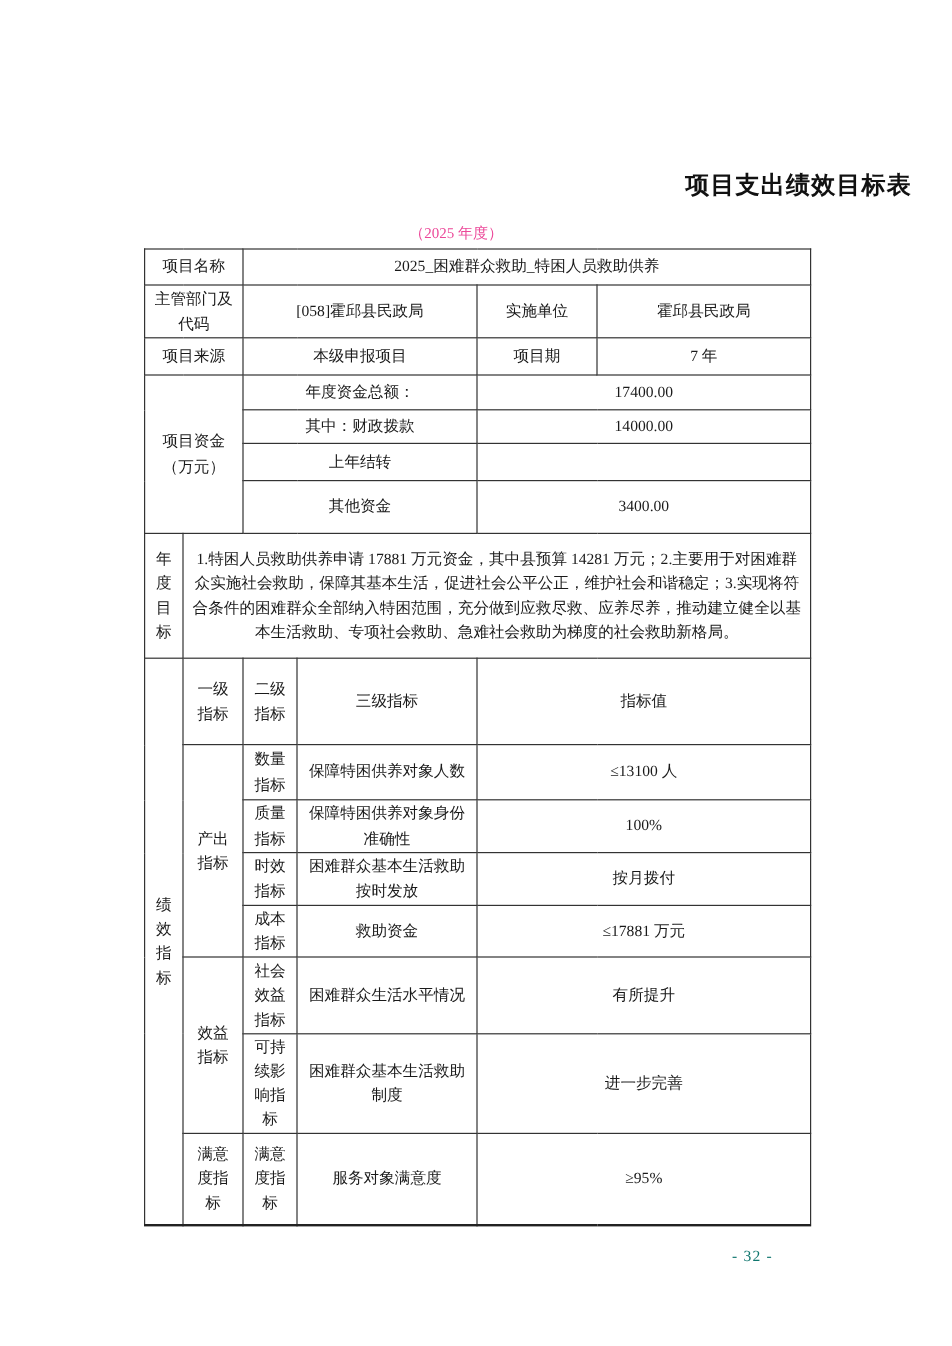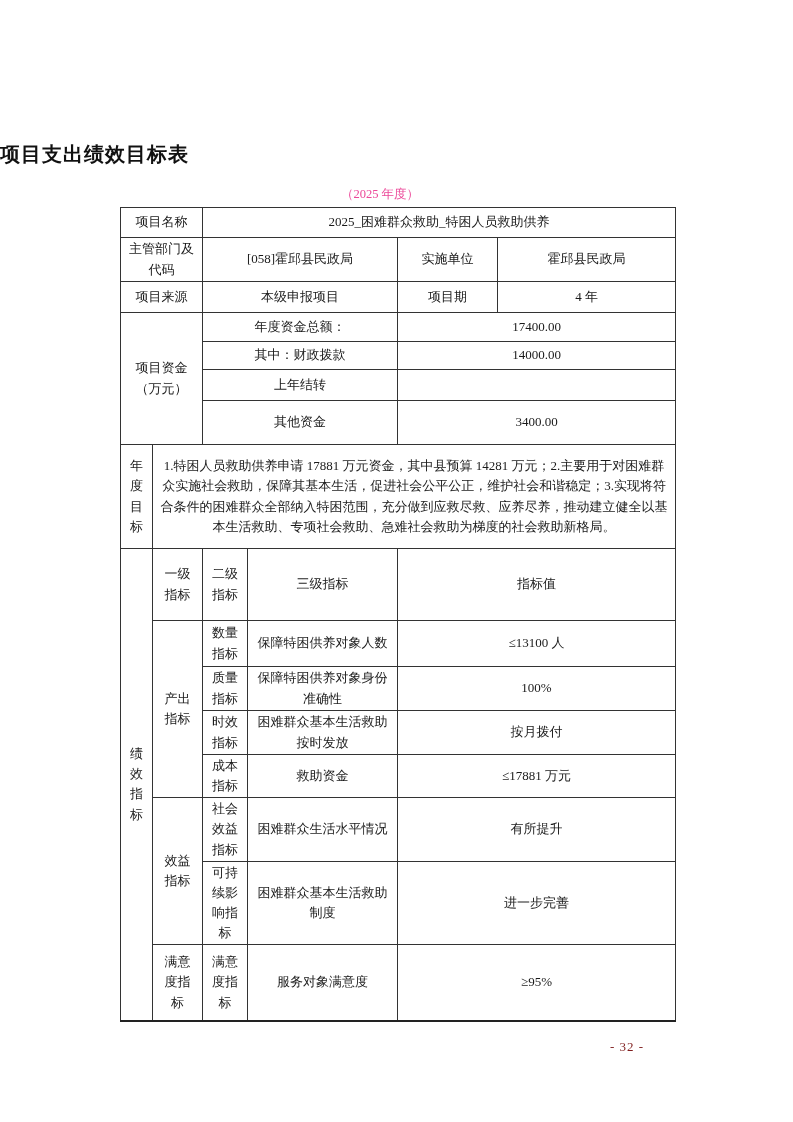--- a/index.html
+++ b/index.html
@@ -5,21 +5,21 @@
   * { margin: 0; padding: 0; box-sizing: border-box; }
   html, body { background: #ffffff; }
   body {
     width: 793px; height: 1122px;
     position: relative;
     font-family: "Liberation Serif", "DejaVu Serif", serif;
     color: #1a1a1a;
   }
   .doc-title {
     position: absolute; top: 141px; left: 0; width: 760px;
-    text-align: left;
+    text-align: right;
     font-family: "Liberation Sans", "DejaVu Sans", sans-serif;
     font-weight: bold; font-size: 20px; letter-spacing: 1px;
     color: #111;
   }
   .doc-subtitle {
     position: absolute; top: 186px; left: 0; width: 760px;
     text-align: center;
     font-size: 12.5px; color: #ec4899;
   }
   table.main {
@@ -68,21 +68,21 @@
   td.perf-v { line-height: 27px; }
   td.goal-text {
     text-align: justify;
     padding: 4px 7px;
     line-height: 25px;
     margin-left: 16px;
   }
   td.l3 { padding: 1px 2px; }
   .page-num {
     position: absolute; top: 1039px; left: 610px;
-    font-size: 13px; color: #7f1d1d;
+    font-size: 13px; color: #0f766e;
     letter-spacing: 1px;
   }
 </style>
 </head>
 <body>
 
 <div class="doc-title">项目支出绩效目标表</div>
 <div class="doc-subtitle">（2025 年度）</div>
 
 <table class="main">
@@ -105,21 +105,21 @@
     <td colspan="2">主管部门及代码</td>
     <td colspan="2">[058]霍邱县民政局</td>
     <td>实施单位</td>
     <td>霍邱县民政局</td>
   </tr>
 
   <tr class="r3">
     <td colspan="2">项目来源</td>
     <td colspan="2">本级申报项目</td>
     <td>项目期</td>
-    <td>4 年</td>
+    <td>7 年</td>
   </tr>
 
   <tr class="r4">
     <td colspan="2" rowspan="4" class="funds-head">项目资金
 （万元）</td>
     <td colspan="2" class="fund-label-1">年度资金总额：</td>
     <td colspan="2" class="num">17400.00</td>
   </tr>
   <tr class="r5">
     <td colspan="2" class="fund-label-2">其中：财政拨款</td>

